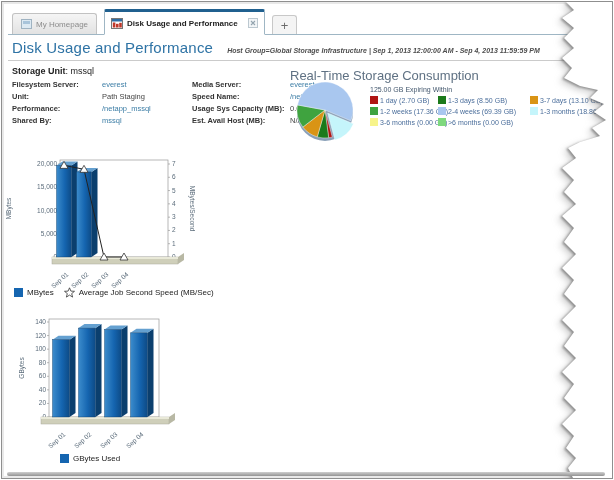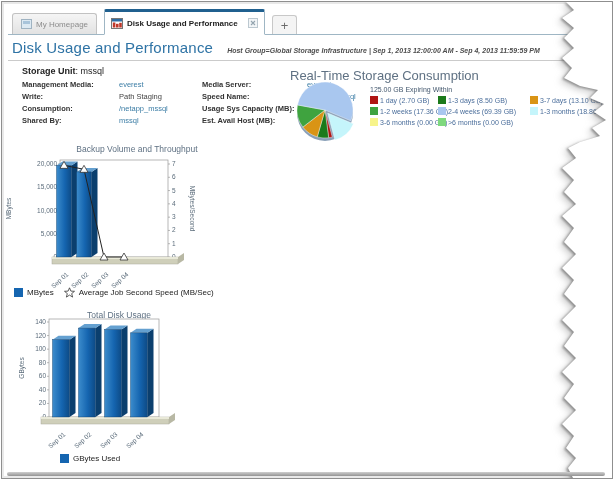--- a/index.html
+++ b/index.html
@@ -23,26 +23,26 @@
   .closebox { width:10px; height:10px; margin-left:6px; border:1px solid #bcc8d0; background:#f2f5f7;
             display:flex; align-items:center; justify-content:center; }
 
   
   .pagehead { position:absolute; top:37px; left:10px; width:600px; white-space:nowrap; }
   .pagehead h1 { display:inline; font-size:15px; font-weight:normal; color:#2e73a5; letter-spacing:.2px; }
   .context { font-size:7px; font-weight:bold; font-style:italic; color:#4d4d4d; margin-left:14px; }
   .rule { position:absolute; top:58px; left:6px; width:560px; border-top:1px solid #cbcbcb; }
 
   
-  .storage { position:absolute; top:64px; left:20px; width:280px; font-size:7.5px; color:#333; }
+  .storage { position:absolute; top:64px; left:10px; width:280px; font-size:7.5px; color:#333; }
   .su-title { font-size:9px; margin-bottom:4px; color:#222; }
   .su-title b { font-weight:bold; }
   .su-grid { display:grid; grid-template-columns:88px 88px 96px auto; row-gap:3px; column-gap:2px; }
   .lbl { font-weight:bold; color:#333; }
-  .val { color:#444;margin-left:7px; }
+  .val { color:#444; }
   .val.link { color:#3d7ea6; }
 
   
   .rt { position:absolute; top:66px; left:288px; width:322px; }
   .rt-title { font-size:13px; color:#5f7183; }
   #pie { position:absolute; left:0; top:12px; }
   .pl { position:absolute; left:80px; top:18px; width:242px; }
   .pl-header { font-size:7px; color:#44586e; margin-bottom:3px; }
   .pl-grid { display:grid; grid-template-columns:64px 88px auto; column-gap:4px; row-gap:3px;
              font-size:7px; color:#4b6e9b; }
@@ -99,29 +99,29 @@
   </div>
 
   <div class="pagehead">
     <h1>Disk Usage and Performance</h1><span class="context">Host Group=Global Storage Infrastructure | Sep 1, 2013 12:00:00 AM - Sep 4, 2013 11:59:59 PM</span>
   </div>
   <div class="rule"></div>
 
   <div class="storage">
     <div class="su-title"><b>Storage Unit</b><span>: </span><span>mssql</span></div>
     <div class="su-grid" id="su-grid">
-        <span class="lbl">Management Media:</span>
+        <span class="lbl">Filesystem Server:</span>
         <span class="val link">everest</span>
         <span class="lbl">Media Server:</span>
         <span class="val link">everest</span>
-        <span class="lbl">Write:</span>
+        <span class="lbl">Unit:</span>
         <span class="val">Path Staging</span>
         <span class="lbl">Speed Name:</span>
         <span class="val link">/netapp_mssql</span>
-        <span class="lbl">Consumption:</span>
+        <span class="lbl">Performance:</span>
         <span class="val link">/netapp_mssql</span>
         <span class="lbl">Usage Sys Capacity (MB):</span>
         <span class="val">0.00</span>
         <span class="lbl">Shared By:</span>
         <span class="val link">mssql</span>
         <span class="lbl">Est. Avail Host (MB):</span>
         <span class="val">N/A</span>
       </div>
   </div>
 
@@ -168,21 +168,20 @@
             <span>3-6 months (0.00 GB)</span>
           </span>
           <span class="pl-item">
             <span class="sw" style="background: rgb(126, 216, 126);"></span>
             <span>&gt;6 months (0.00 GB)</span>
           </span>
         </div>
     </div>
   </div>
 
-  <div class="ctitle c1t">Backup Volume and Throughput</div>
   <svg id="chart1" width="216" height="146">
       <defs>
         <linearGradient id="bg1" x1="0" y1="0" x2="1" y2="0">
           <stop offset="0" stop-color="#3c8ccc"></stop>
           <stop offset="0.55" stop-color="#1565b0"></stop>
           <stop offset="1" stop-color="#0d4a85"></stop>
         </linearGradient>
       </defs>
       <rect x="56" y="6" width="108" height="97" fill="#ffffff" stroke="#999" stroke-width="0.7"></rect>
       <line x1="54" y1="103" x2="56" y2="103" stroke="#999" stroke-width="0.7"></line>
@@ -234,21 +233,20 @@
     </svg>
   <div class="cleg c1l">
     <span class="sw" id="c1sw" style="background: rgb(21, 101, 176);"></span>
     <span>MBytes</span>
     <svg class="star" width="11" height="11">
       <polygon points="5.5,0.8 6.9,4.1 10.5,4.3 7.7,6.6 8.6,10.1 5.5,8.1 2.4,10.1 3.3,6.6 0.5,4.3 4.1,4.1" fill="#fff" stroke="#333" stroke-width="0.8"></polygon>
     </svg>
     <span>Average Job Second Speed (MB/Sec)</span>
   </div>
 
-  <div class="ctitle c2t">Total Disk Usage</div>
   <svg id="chart2" width="190" height="140">
       <defs>
         <linearGradient id="bg2" x1="0" y1="0" x2="1" y2="0">
           <stop offset="0" stop-color="#3c8ccc"></stop>
           <stop offset="0.55" stop-color="#1565b0"></stop>
           <stop offset="1" stop-color="#0d4a85"></stop>
         </linearGradient>
       </defs>
       <rect x="33" y="5" width="110" height="98" fill="#ffffff" stroke="#999" stroke-width="0.7"></rect>
       <line x1="31" y1="103" x2="33" y2="103" stroke="#999" stroke-width="0.7"></line>

